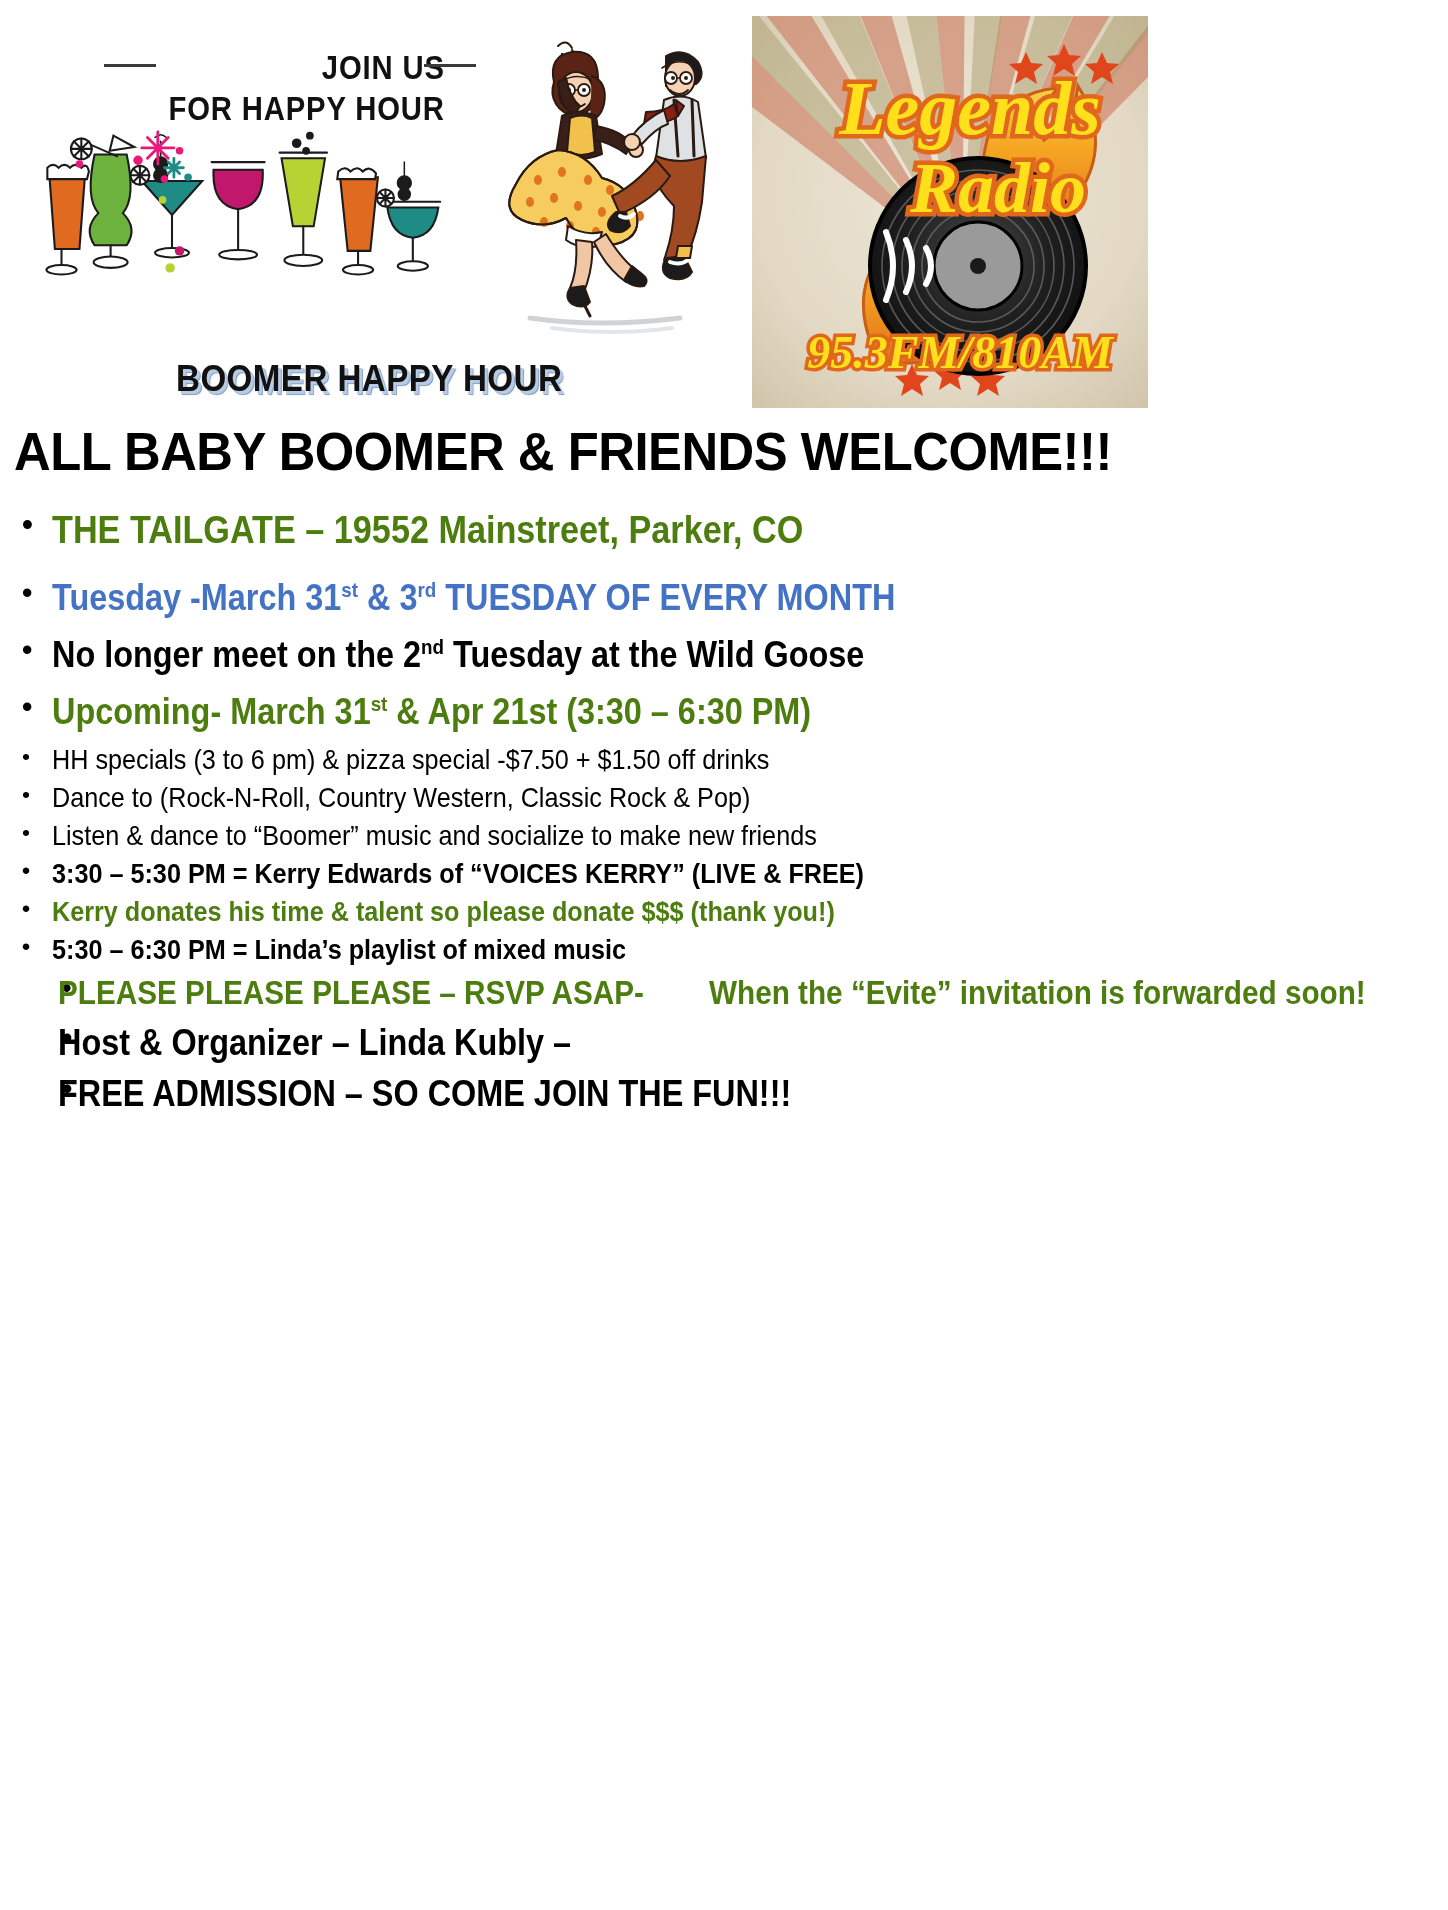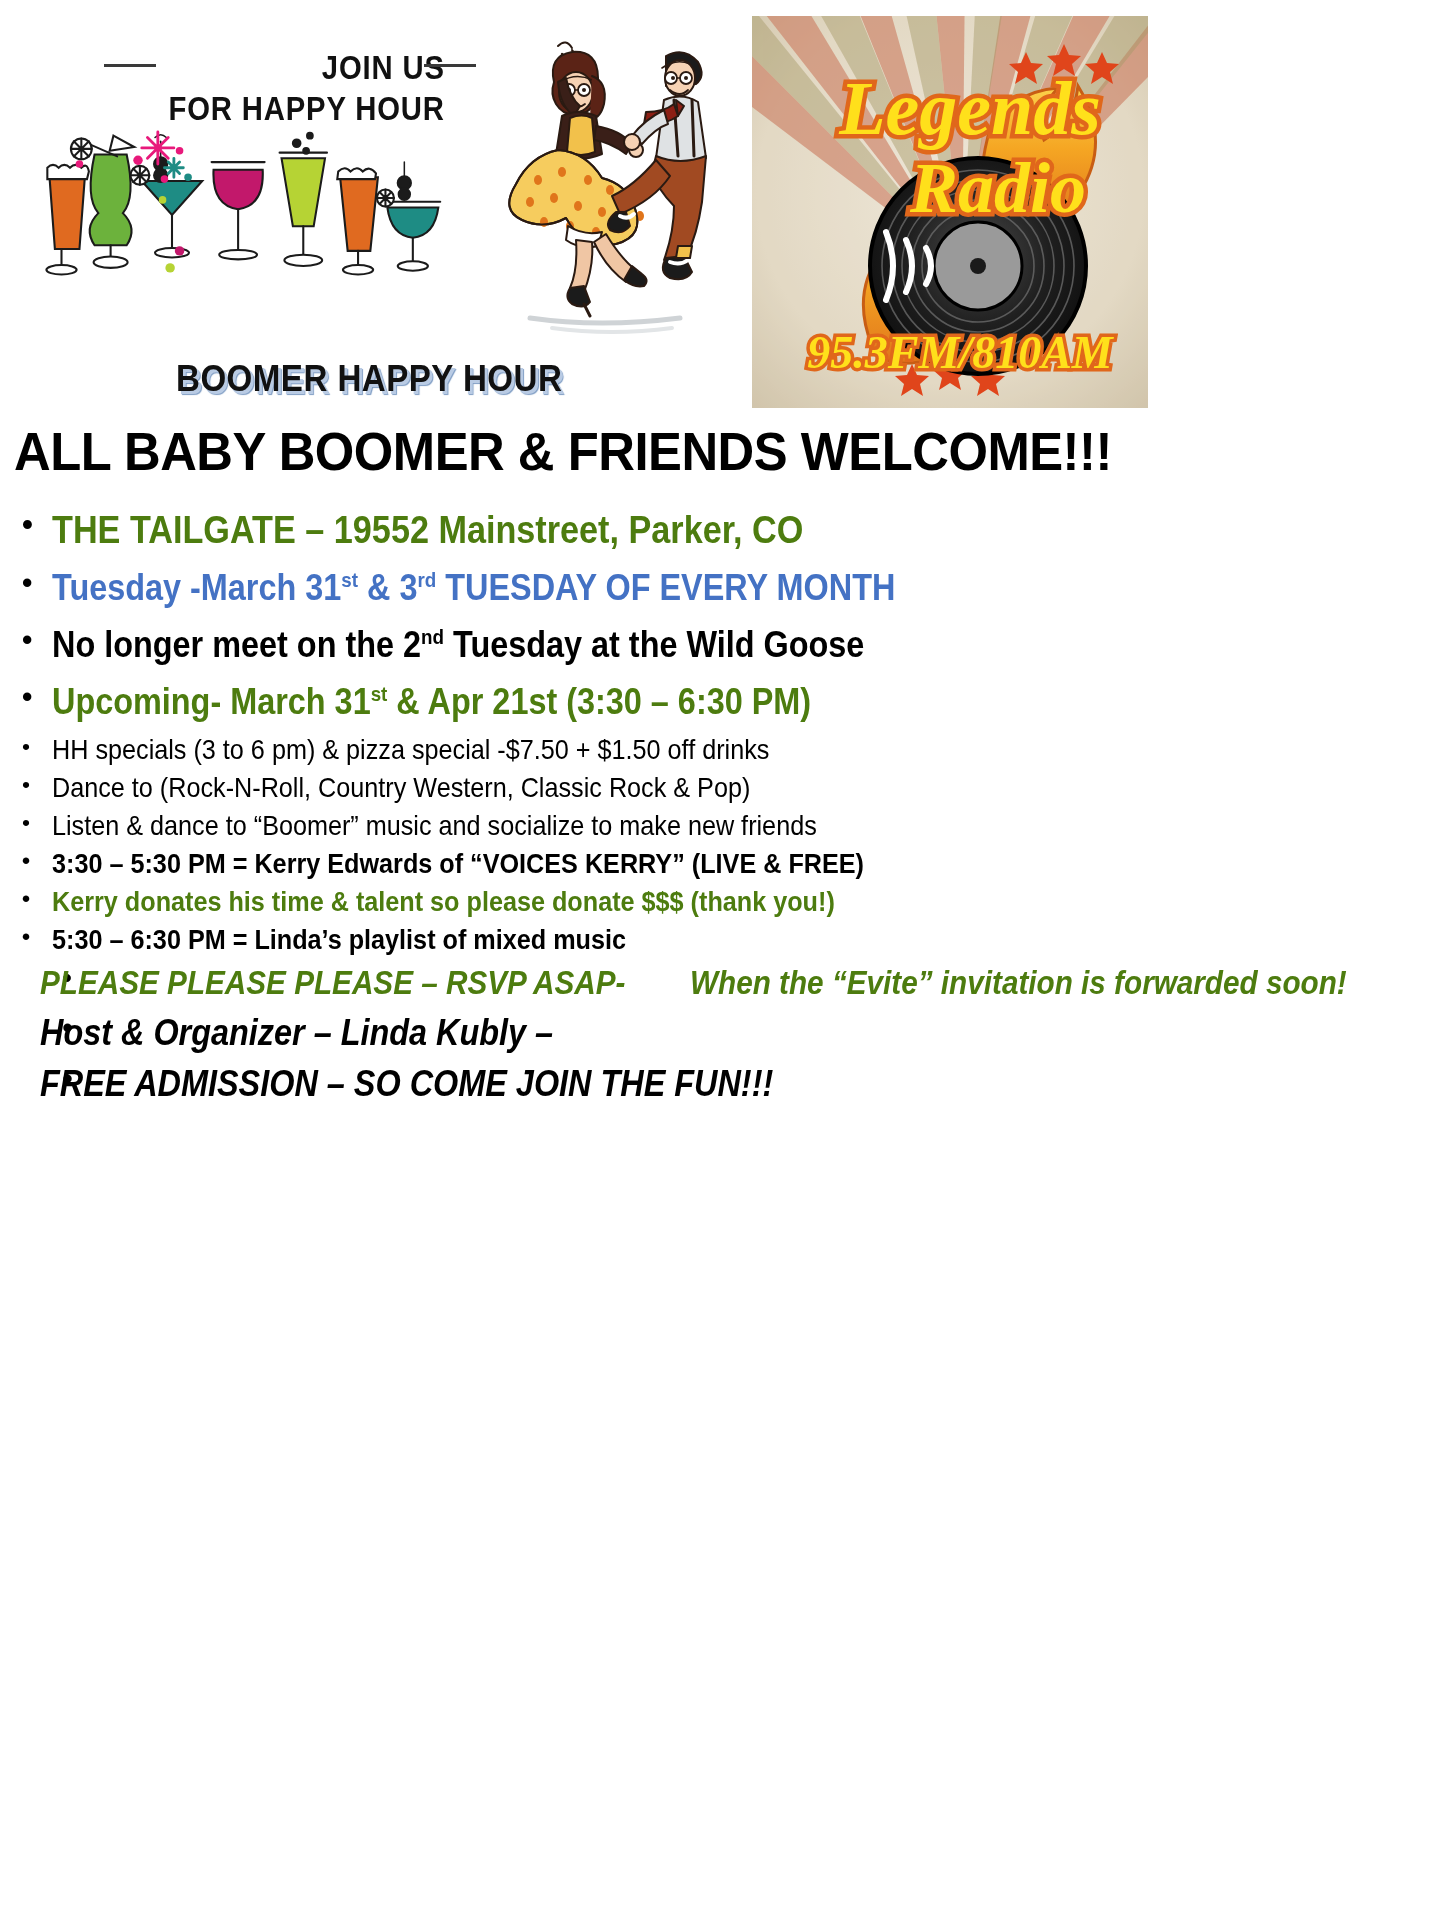--- a/index.html
+++ b/index.html
@@ -34,32 +34,32 @@
   
   .headline{position:absolute;left:14px;top:420px;width:1420px;
             font-size:54px;font-weight:bold;color:#000;letter-spacing:-.5px;
             transform:scaleX(.94);transform-origin:left top;white-space:nowrap;}
 
   
   ul.blist{list-style:none;margin:0;padding:0;position:absolute;left:0;top:500px;width:1448px;}
   ul.blist>li{position:relative;padding-left:52px;white-space:nowrap;}
   ul.blist>li::before{content:"\2022";position:absolute;left:22px;color:#000;
                       font-size:.82em;line-height:inherit;}
-  ul.blist>li.sub{padding-left:40px;font-style:italic;}
+  ul.blist>li.sub{padding-left:58px;}
   ul.blist>li.sub::before{left:62px;}
 
   .sz-xl{font-size:38px;font-weight:bold;line-height:1.58;}
   .sz-lg{font-size:36px;font-weight:bold;line-height:1.58;}
   .sz-md{font-size:28px;font-weight:normal;line-height:1.36;}
   .sz-mdb{font-size:28px;font-weight:bold;line-height:1.36;}
   .sz-sub{font-size:36px;font-weight:bold;line-height:1.44;}
   .sz-sub2{font-size:33px;font-weight:bold;line-height:1.44;}
 
   .c-red{color:#4d7c0f;}
-  .c-blue{color:#4472C4;}
+  .c-blue{color:#4472C4;margin-top:10px;}
   .c-blk{color:#000000;}
 
   .narrow{transform:scaleX(.90);transform-origin:left center;display:inline-block;}
   sup{font-size:.58em;vertical-align:super;line-height:0;}
 </style>
 </head>
 <body>
 
 <div class="banner">
 

